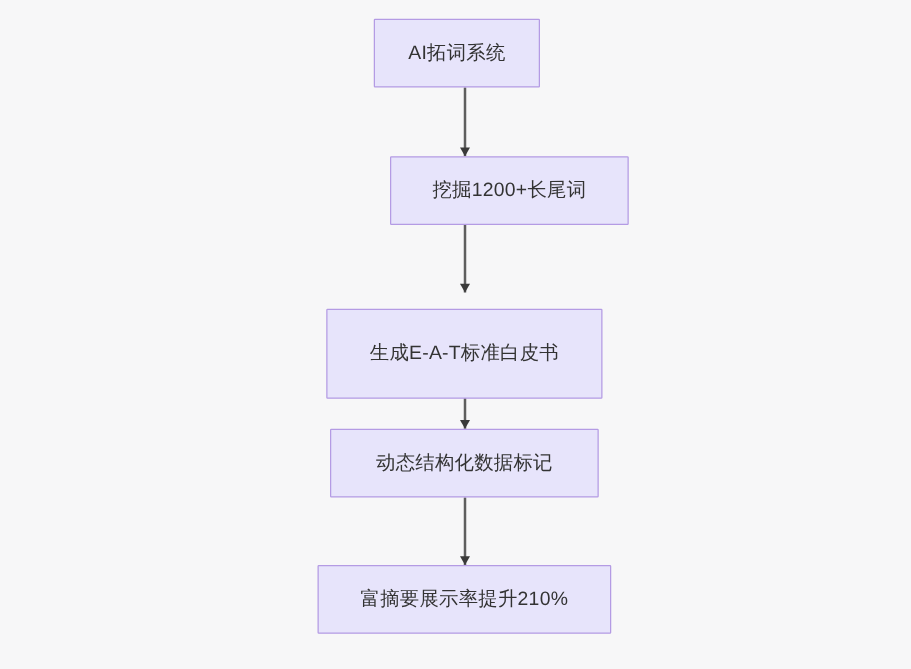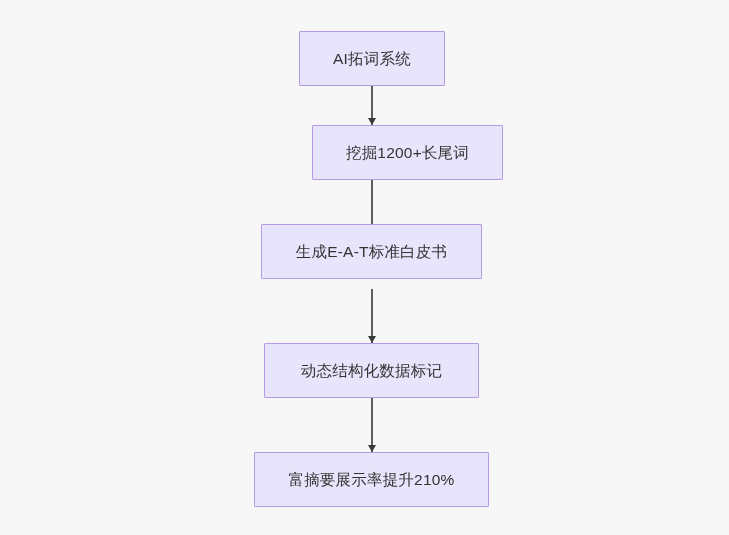--- a/index.html
+++ b/index.html
@@ -74,29 +74,29 @@
   <div class="connector" style="left:371px; top:289px; height:54px;">
     <div class="connector-line" style="height:54px;"></div>
     <div class="connector-head" style="top:47px;"></div>
   </div>
 
   <div class="connector" style="left:371px; top:398px; height:54px;">
     <div class="connector-line" style="height:54px;"></div>
     <div class="connector-head" style="top:47px;"></div>
   </div>
 
-  <div class="node" style="left:299px; top:15px; width:146px; height:55px;margin-top:16px;">
+  <div class="node" style="left:299px; top:15px; width:133px; height:55px;">
     <span class="node-label">AI拓词系统</span>
   </div>
 
   <div class="node" style="left:276px; top:125px; width:191px; height:55px;margin-left:36px;">
     <span class="node-label">挖掘1200+长尾词</span>
   </div>
 
-  <div class="node" style="left:261px; top:224px; width:221px; height:55px;">
+  <div class="node" style="left:261px; top:247px; width:221px; height:72px;">
     <span class="node-label">生成E-A-T标准白皮书</span>
   </div>
 
   <div class="node" style="left:264px; top:343px; width:215px; height:55px;">
     <span class="node-label">动态结构化数据标记</span>
   </div>
 
   <div class="node" style="left:254px; top:452px; width:235px; height:55px;">
     <span class="node-label">富摘要展示率提升210%</span>
   </div>

